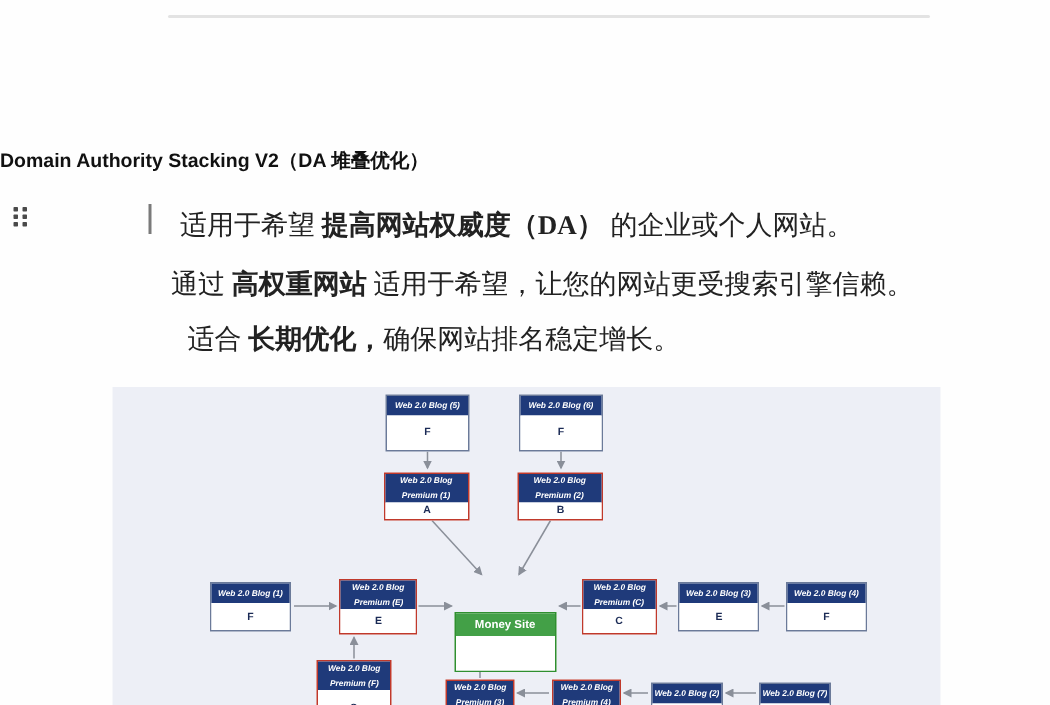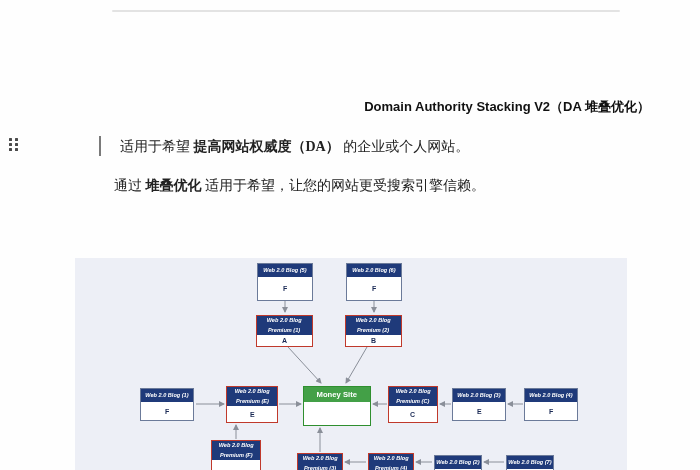--- a/index.html
+++ b/index.html
@@ -1,23 +1,23 @@
 <!DOCTYPE html>
 <html><head>
 <meta charset="utf-8">
 <style>
   html,body{margin:0;padding:0;background:#ffffff;}
   #page{position:relative;width:700px;height:470px;background:#fefefe;overflow:hidden;
         font-family:"Liberation Sans",sans-serif;}
   .divider{position:absolute;left:112px;top:10px;width:508px;height:2px;background:#e3e3e3;border-radius:1px;}
   .doc-title{position:absolute;left:0;top:46px;width:650px;text-align:center;
              font-family:"Liberation Serif",serif;font-weight:bold;font-size:17px;color:#1a1a1a;letter-spacing:.5px;}
-  .doc-subtitle{position:absolute;left:0;top:98px;width:650px;text-align:right;
+  .doc-subtitle{position:absolute;left:0;top:98px;width:650px;text-align:left;
              font-family:"Liberation Sans",sans-serif;font-weight:bold;font-size:13px;color:#111;}
-  .para{position:absolute;font-family:"Liberation Serif",serif;font-size:14px;color:#222;white-space:nowrap;}
+  .para{position:absolute;font-family:"Liberation Serif",serif;font-size:18px;color:#222;white-space:nowrap;}
   .para b{font-weight:bold;}
   #para1{left:120px;top:138px;}
   #para2{left:114px;top:177px;}
   #para3{left:125px;top:214px;}
   
   .drag-handle{position:absolute;left:9px;top:138px;width:12px;height:15px;
     display:grid;grid-template-columns:3px 3px;grid-auto-rows:3px;gap:2px 3px;}
   .drag-handle i{width:2.5px;height:2.5px;background:#4a4a4a;border-radius:0.5px;}
   .text-cursor{position:absolute;left:99px;top:136px;width:2px;height:20px;background:#7a7a7a;}
   
@@ -25,21 +25,21 @@
     background:#edeff6;overflow:hidden;}
   #edges-svg{position:absolute;left:0;top:0;pointer-events:none;}
   .node{position:absolute;display:flex;flex-direction:column;box-sizing:border-box;background:#ffffff;}
   .node-header{flex:0 0 auto;display:flex;flex-direction:column;align-items:center;justify-content:center;overflow:hidden;}
   .hdr-line{display:block;font-size:9px;line-height:1.08;transform:scale(.62);transform-origin:50% 50%;
     white-space:nowrap;font-weight:bold;font-style:italic;color:#ffffff;}
   .node-body{flex:1 1 auto;background:#ffffff;display:flex;align-items:center;justify-content:center;overflow:hidden;}
   .letter{display:block;font-size:10px;font-weight:bold;color:#1a2a55;transform:scale(.7);}
   .node.blog{border:1px solid #6b7a99;}
   .node.premium{border:1.5px solid #c0392b;}
-  .node.money{border:1.5px solid #2f8f2f;}
+  .node.money{border:1.5px solid #2f8f2f;margin-top:22px;}
 </style>
 </head>
 <body>
 
 <div id="page">
 
   <div class="divider"></div>
 
 
   <div class="doc-subtitle">Domain Authority Stacking V2（DA 堆叠优化）</div>
@@ -49,22 +49,23 @@
       <i></i>
       <i></i>
       <i></i>
       <i></i>
       <i></i>
   </div>
   <div class="text-cursor"></div>
 
   <div id="para1" class="para"><span>适用于希望 </span><b>提高网站权威度（DA）</b><span> 的企业或个人网站。</span></div>
 
-  <div id="para2" class="para"><span>通过 </span><b>堆叠优化</b><span> 适用于希望，让您的网站更受搜索引擎信赖。</span></div>
-
+  <div id="para2" class="para"><span>通过 </span><b>高权重网站</b><span> 适用于希望，让您的网站更受搜索引擎信赖。</span></div>
+
+  <div id="para3" class="para"><span>适合 </span><b>长期优化，</b><span>确保网站排名稳定增长。</span></div>
 
   <div id="diagram-panel" style="background: rgb(237, 239, 246);">
       <svg width="552" height="212" id="edges-svg">
         <defs>
           <marker id="arr" markerWidth="6" markerHeight="6" refX="5" refY="3" orient="auto">
             <path d="M0,0 L6,3 L0,6 z" fill="#8a8f99"></path>
           </marker>
         </defs>
         <line x1="210" y1="43" x2="210" y2="54" stroke="#8a8f99" stroke-width="1" marker-end="url(#arr)"></line>
         <line x1="299" y1="43" x2="299" y2="54" stroke="#8a8f99" stroke-width="1" marker-end="url(#arr)"></line>

